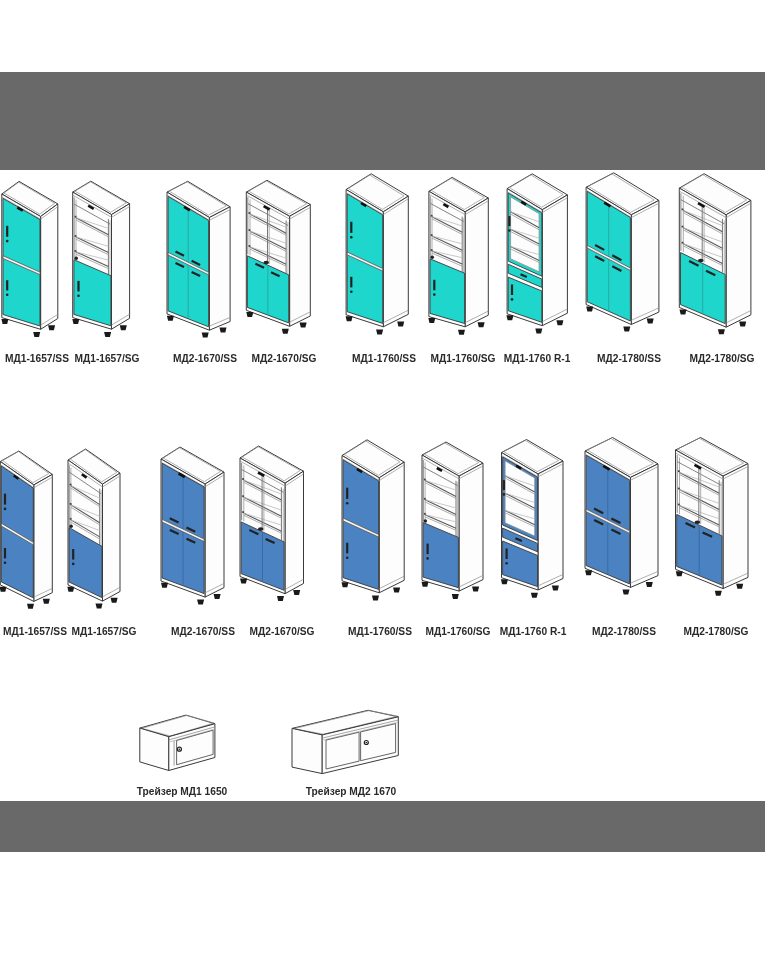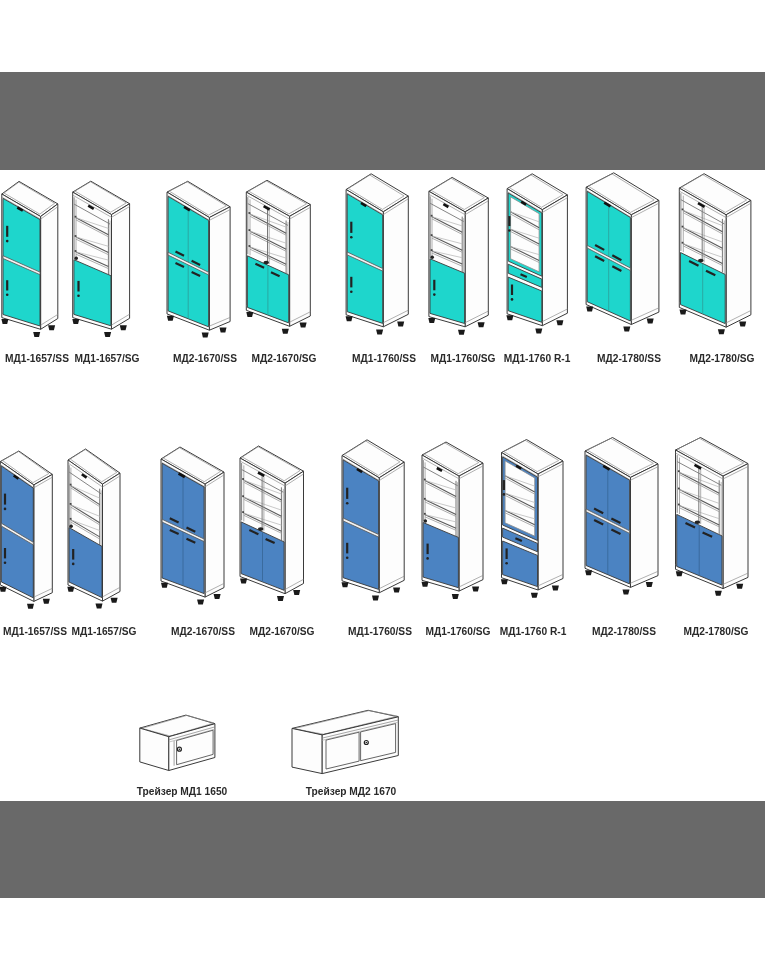--- a/index.html
+++ b/index.html
@@ -1,16 +1,16 @@
 <!DOCTYPE html>
 <html><head>
 <meta charset="utf-8">
 <style>
   html,body{margin:0;padding:0;background:#fff;}
-  #page{position:relative;width:765px;height:970px;background:#ffffff;overflow:hidden;
+  #page{position:relative;width:765px;height:852px;background:#ffffff;overflow:hidden;
         font-family:"Liberation Sans",sans-serif;}
   .band{position:absolute;left:0;width:765px;background:#696969;}
 </style>
 </head>
 <body>
 <div id="page">
   <div class="band" style="top:72px;height:98px;"></div>
   <div class="band" style="top:801px;height:97px;"></div>
   <svg width="765" height="970" viewBox="0 0 765 970" style="position:absolute;top:0;left:0;" font-family="Liberation Sans, sans-serif">
     <polygon points="1.8,194.0 19.0,181.4 57.8,203.9 40.6,216.5" fill="#fdfdfd" stroke="#3a3a3a" stroke-width="1.0" stroke-linejoin="round"></polygon>

